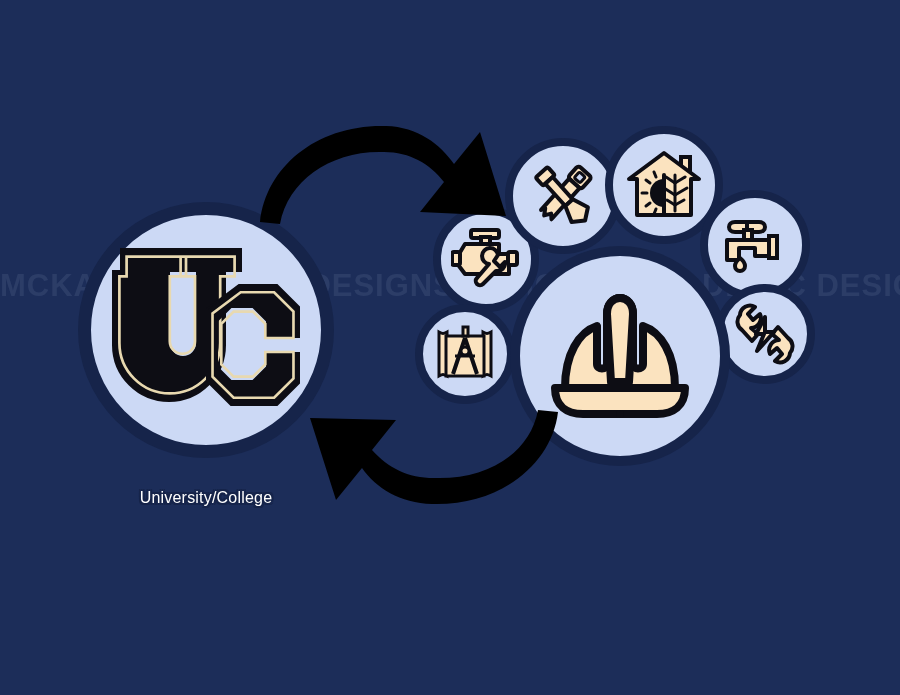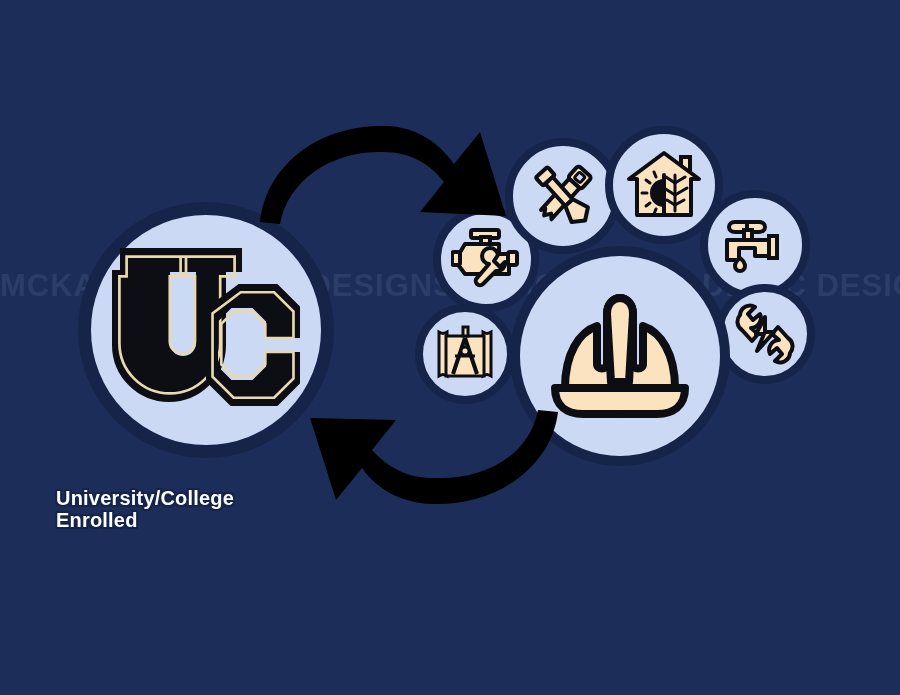--- a/index.html
+++ b/index.html
@@ -104,23 +104,24 @@
     position: absolute;
     z-index: 7;
     pointer-events: none;
   }
   #arrow-top   { left: 258px; top: 104px;  width: 260px; height: 130px; }
   #arrow-bottom{ left: 300px; top: 406px;  width: 260px; height: 120px; }
 
   
   .node-label {
     position: absolute;
+    text-align: center;
     color: #ffffff;
-    font-weight: 700;
-    font-size: 20px;
+    font-weight: 400;
+    font-size: 16px;
     line-height: 22px;
     letter-spacing: 0.2px;
     z-index: 8;
     text-shadow:
       -2px -2px 0 #16244a,  2px -2px 0 #16244a,
       -2px  2px 0 #16244a,  2px  2px 0 #16244a,
       -2px  0   0 #16244a,  2px  0   0 #16244a,
        0   -2px 0 #16244a,  0    2px 0 #16244a;
   }
   #label-left  { left: 56px;  top: 487px; width: 300px; }
@@ -151,21 +152,20 @@
         <path d="M148 70 L186 70 L208 92 L208 122 L176 122 L176 106 L162 92 L140 92 L126 106 L126 152
                  L140 166 L162 166 L176 152 L176 138 L208 138 L208 168 L186 190 L140 190 L116 166 L116 94 Z" fill="#0d0d14" stroke="#0d0d14" stroke-width="2"></path>
         <path d="M148 70 L186 70 L208 92 L208 122 L176 122 L176 106 L162 92 L140 92 L126 106 L126 152
                  L140 166 L162 166 L176 152 L176 138 L208 138 L208 168 L186 190 L140 190 L116 166 L116 94 Z" fill="none" stroke="#e8d9b0" stroke-width="3" style="transform-origin:162px 130px; transform:scale(0.88)"></path>
       </g>
     </svg>
   </div>
 
   <div class="node-label" id="label-left">
     <div>University/College</div>
-    <div>Enrolled</div>
   </div>
 
   <div id="cluster">
 
     <div class="bubble" id="b-main">
       <svg width="150" height="132" viewBox="0 0 150 132">
         <path d="M20 98 C20 64 34 42 52 36 L52 74 C52 80 62 80 62 74 L62 24
                  C62 14 68 8 75 8 C82 8 88 14 88 24 L88 74 C88 80 98 80 98 74 L98 36
                  C116 42 130 64 130 98 Z" fill="#fbe3bf" stroke="#0d0d14" stroke-width="8" stroke-linejoin="round"></path>
         <path d="M62 24 C62 14 68 8 75 8 C82 8 88 14 88 24 L84 92 L66 92 Z" fill="#fbe3bf" stroke="#0d0d14" stroke-width="8" stroke-linejoin="round"></path>

